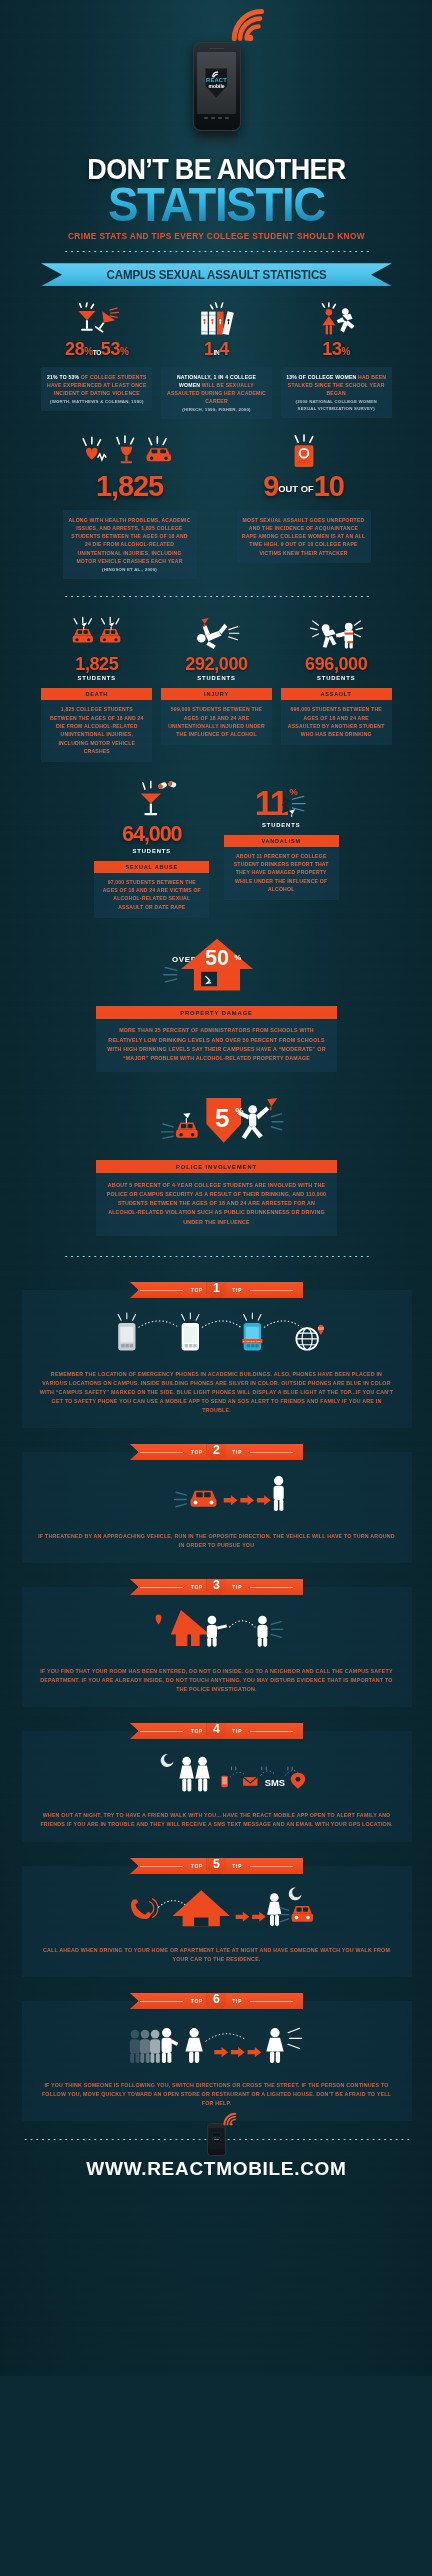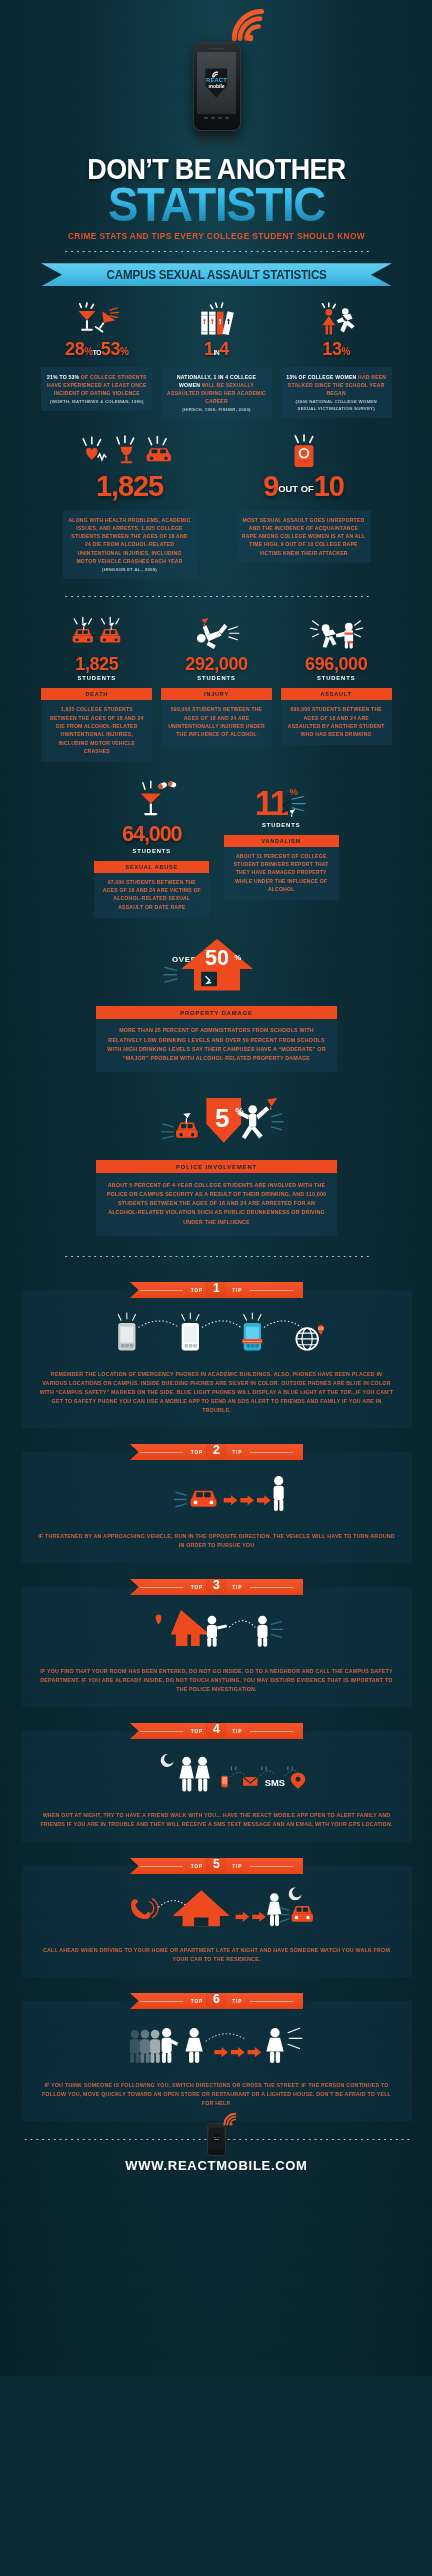--- a/index.html
+++ b/index.html
@@ -162,21 +162,21 @@
     background-size:5.8px 2.9px;background-repeat:repeat-x;background-position:center;
   }
   .footphone{
     width:19px;height:33px;border-radius:3.6px;margin:-18px auto 0;position:relative;
     background:linear-gradient(180deg,#23282b,#0e1113);border:0.7px solid #2c3234;
   }
   .footphone .sc{width:14.4px;height:21.6px;margin:3.6px auto 0;background:#15191b;border-radius:0.7px;
     display:flex;align-items:center;justify-content:center;}
   .footwifi{position:absolute;left:50%;margin-left:6.5px;top:-11.5px;width:17.3px;height:13px;}
   .footline1{color:#e8502a;font-size:10.5px;font-weight:bold;letter-spacing:0.3px;margin-top:11.5px;}
-  .footline2{color:#fff;font-size:13px;font-weight:bold;letter-spacing:0.7px;margin-top:2.2px;}
+  .footline2{color:#fff;font-size:19px;font-weight:bold;letter-spacing:0.7px;margin-top:2.2px;}
 
   svg{display:block;overflow:visible;}
 </style>
 </head>
 <body>
 
 <div class="page">
 <div class="texture"></div>
 
 <div class="hero">

